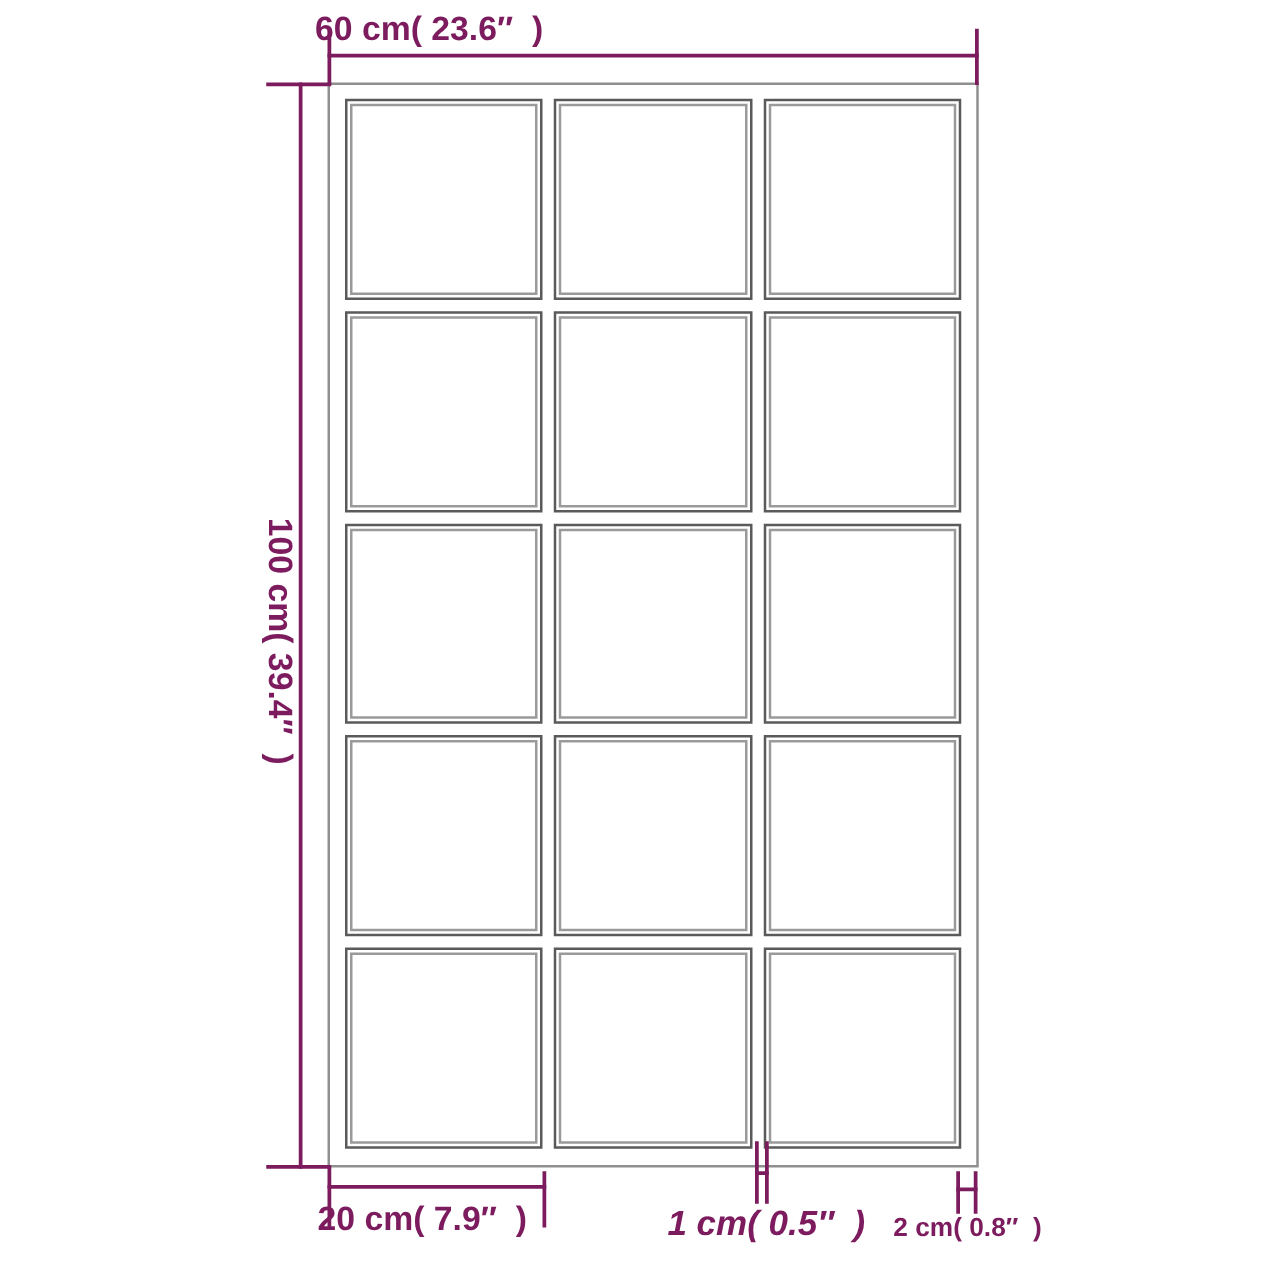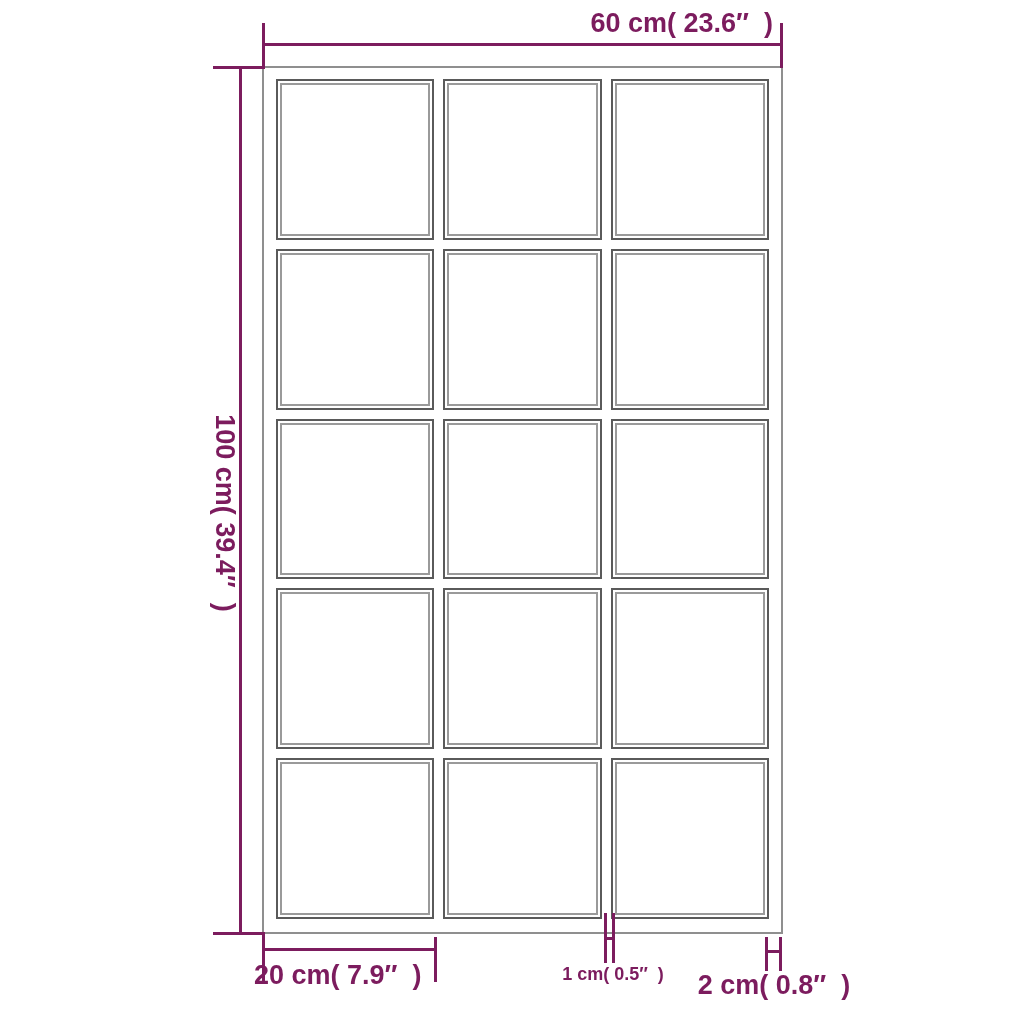--- a/index.html
+++ b/index.html
@@ -40,48 +40,48 @@
   .dim{position:absolute;background:var(--accent);}
   .dim-label{
     position:absolute;color:var(--accent);font-weight:700;
     white-space:pre;line-height:1;
   }
 
   
   .w-line{left:262px;top:43px;width:521px;height:3px;}
   .w-tick-l{left:262px;top:23px;width:3px;height:45px;}
   .w-tick-r{left:780px;top:23px;width:3px;height:45px;}
-  .w-label{left:252px;top:10px;width:521px;text-align:right;font-size:27px;}
+  .w-label{left:252px;top:10px;width:521px;text-align:left;font-size:27px;}
 
   
   .h-line{left:239px;top:66px;width:3px;height:869px;}
   .h-tick-t{left:213px;top:66px;width:52px;height:3px;}
   .h-tick-b{left:213px;top:932px;width:52px;height:3px;}
   .h-label{
     left:224px;top:513px;font-size:27px;
     transform:translate(-50%,-50%) rotate(90deg);
   }
 
   
   .p-line{left:262px;top:948px;width:175px;height:3px;}
   .p-tick-l{left:262px;top:934px;width:3px;height:48px;}
   .p-tick-r{left:434px;top:937px;width:3px;height:45px;}
   .p-label{left:254px;top:962px;width:192px;text-align:left;font-size:27px;}
 
   
   .m-tick-a{left:604px;top:913px;width:3px;height:50px;}
   .m-tick-b{left:612px;top:913px;width:3px;height:50px;}
   .m-bar{left:604px;top:937px;width:11px;height:3px;}
-  .m-label{left:613px;top:965px;transform:translateX(-50%);font-size:18px;}
+  .m-label{left:613px;top:965px;transform:translateX(-50%);font-size:28px;font-style:italic;}
 
   
   .f-tick-a{left:765px;top:937px;width:3px;height:34px;}
   .f-tick-b{left:779px;top:937px;width:3px;height:34px;}
   .f-bar{left:765px;top:950px;width:17px;height:3px;}
-  .f-label{left:774px;top:972px;transform:translateX(-50%);font-size:27px;text-align:center;}
+  .f-label{left:774px;top:972px;transform:translateX(-50%);font-size:21px;text-align:center;}
 </style>
 </head>
 <body>
 
 <div class="canvas">
 
   <div class="mirror-frame">
     <div class="pane-grid" style="grid-template-columns: repeat(3, 1fr); grid-template-rows: repeat(5, 1fr);">
         <div class="pane"></div>
         <div class="pane"></div>

